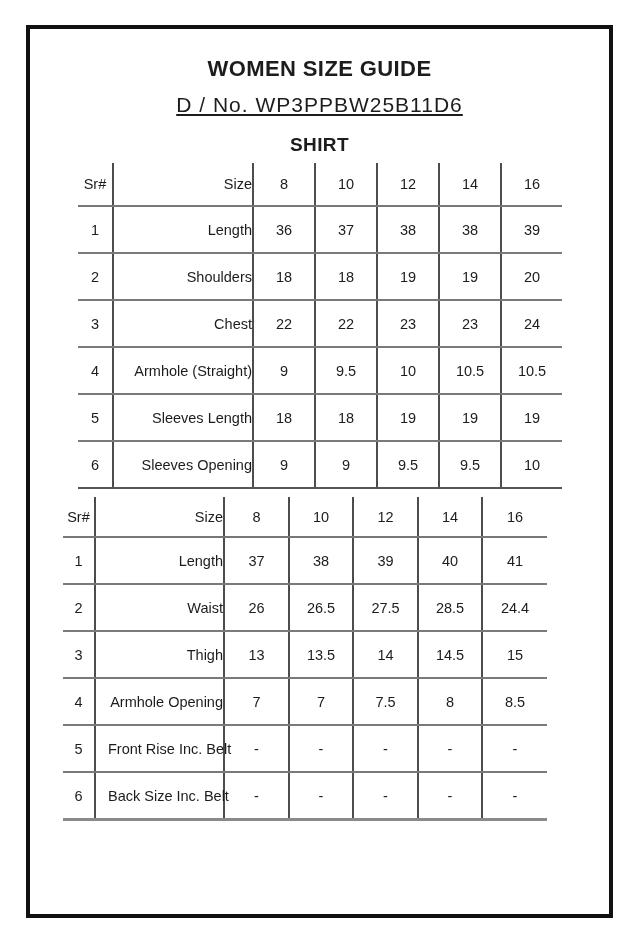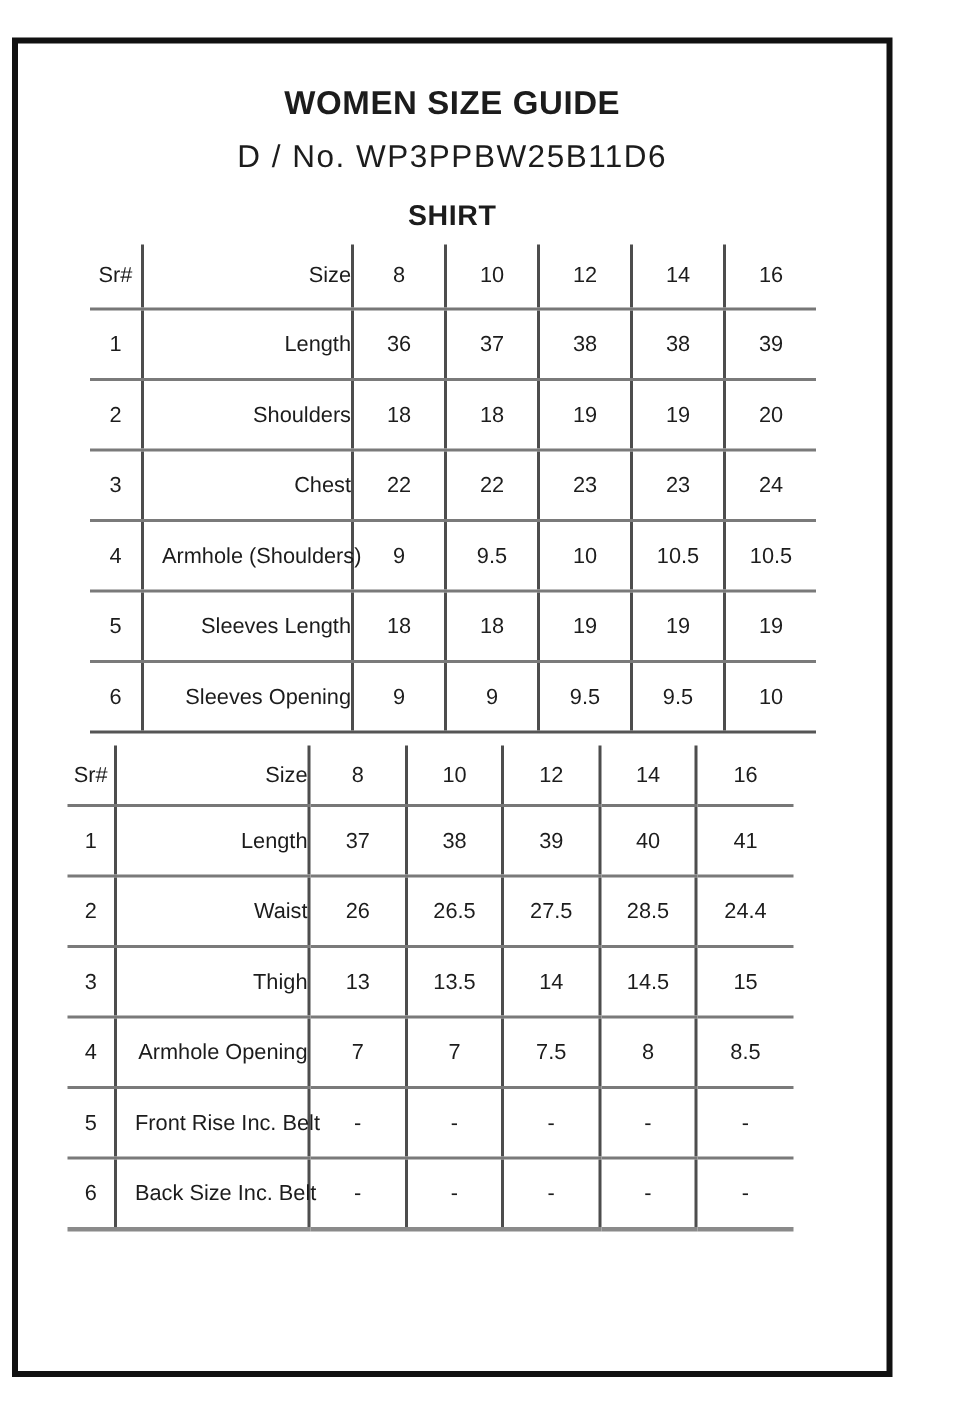--- a/index.html
+++ b/index.html
@@ -10,21 +10,21 @@
   body {
     width: 639px;
     height: 945px;
     position: relative;
     overflow: hidden;
     font-family: "Liberation Sans", sans-serif;
     color: #1c1c1c;
   }
   .frame {
     position: absolute;
-    left: 8px;
+    left: 26px;
     top: 25px;
     width: 587px;
     height: 893px;
     border: 4px solid #111111;
     box-sizing: border-box;
     background: #ffffff;
   }
   .doc-title {
     margin: 28px 0 0 0;
     text-align: center;
@@ -33,20 +33,21 @@
     font-weight: 700;
     letter-spacing: 0.4px;
   }
   .doc-subtitle {
     margin: 12px 0 0 0;
     text-align: center;
     font-size: 21px;
     line-height: 24px;
     font-weight: 400;
     letter-spacing: 1px;
+    text-decoration: underline;
   }
   .section-title {
     margin: 18px 0 0 0;
     text-align: center;
     font-size: 19px;
     line-height: 20px;
     font-weight: 700;
     letter-spacing: 0.4px;
   }
   .section-title.pant {
@@ -152,21 +153,21 @@
         <td>3</td>
         <td class="size-col">Chest</td>
         <td>22</td>
         <td>22</td>
         <td>23</td>
         <td>23</td>
         <td>24</td>
       </tr>
       <tr>
         <td>4</td>
-        <td class="size-col">Armhole (Shoulders)</td>
+        <td class="size-col">Armhole (Straight)</td>
         <td>9</td>
         <td>9.5</td>
         <td>10</td>
         <td>10.5</td>
         <td>10.5</td>
       </tr>
       <tr>
         <td>5</td>
         <td class="size-col">Sleeves Length</td>
         <td>18</td>

